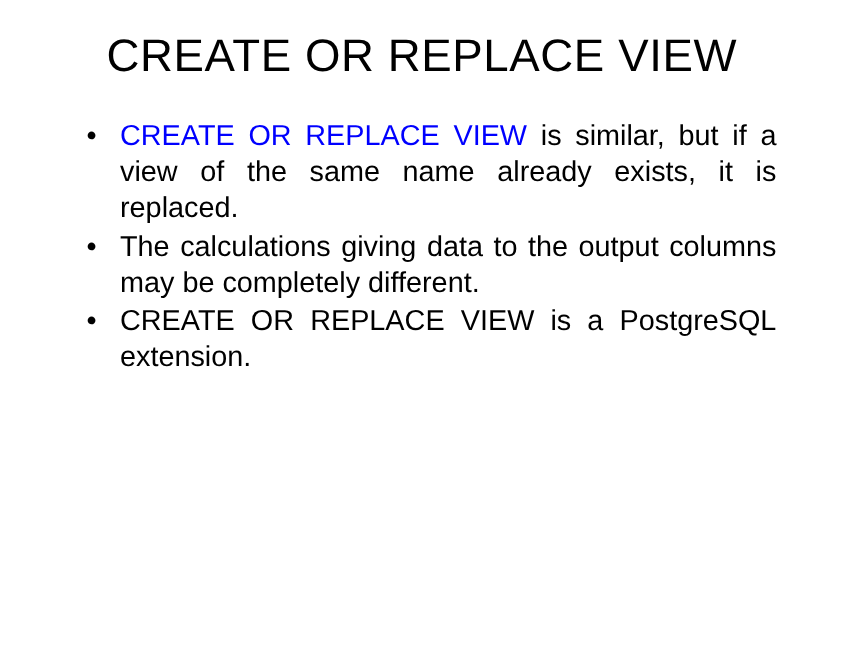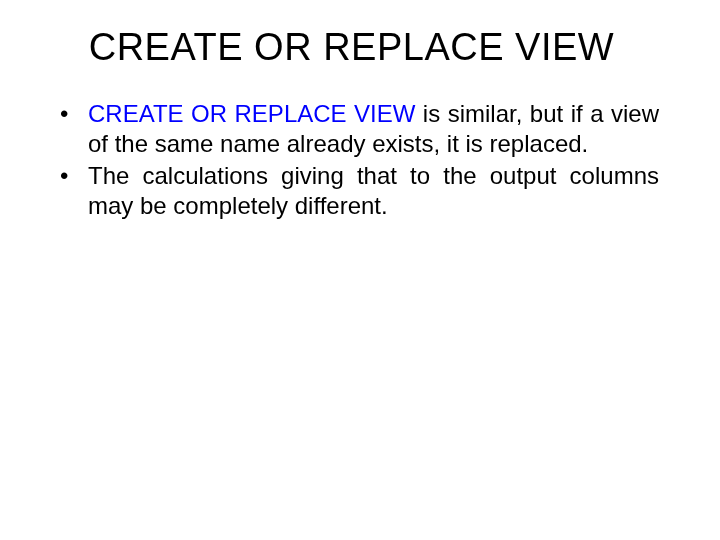--- a/index.html
+++ b/index.html
@@ -19,21 +19,21 @@
   }
   .title {
     font-size: 38px;
     font-weight: 400;
     text-align: center;
     margin: 0 0 30px 0;
     letter-spacing: 0.5px;
   }
   ul.bullets {
     list-style: none;
-    margin: 0;
+    margin: 12px;
     padding: 0 0 0 16px;
   }
   ul.bullets > li {
     position: relative;
     padding-left: 28px;
     font-size: 24px;
     line-height: 1.25;
     margin-bottom: 2px;
     text-align: justify;
     text-justify: inter-word;
@@ -53,16 +53,19 @@
 </head>
 <body>
 
 <div class="slide">
   <h1 class="title">CREATE OR REPLACE VIEW</h1>
   <ul class="bullets">
     <li>
       <span class="kw">CREATE OR REPLACE VIEW</span><span> is similar, but if a view of the same name already exists, it is replaced.</span>
     </li>
     <li>
-      <span>The calculations giving that to the output columns may be completely different.</span>
+      <span>The calculations giving data to the output columns may be completely different.</span>
+    </li>
+    <li>
+      <span>CREATE OR REPLACE VIEW is a PostgreSQL extension.</span>
     </li>
   </ul>
 </div>
 
 </body></html>

